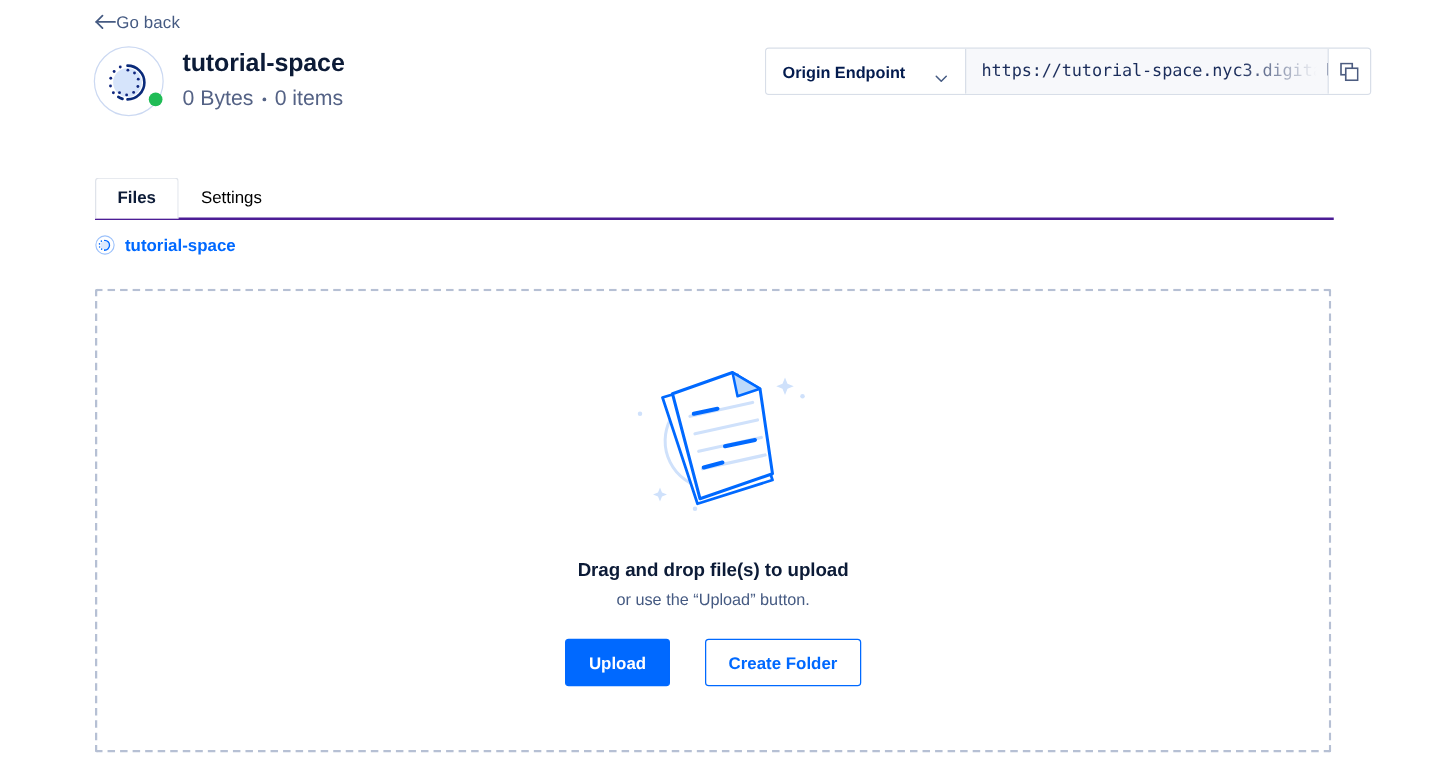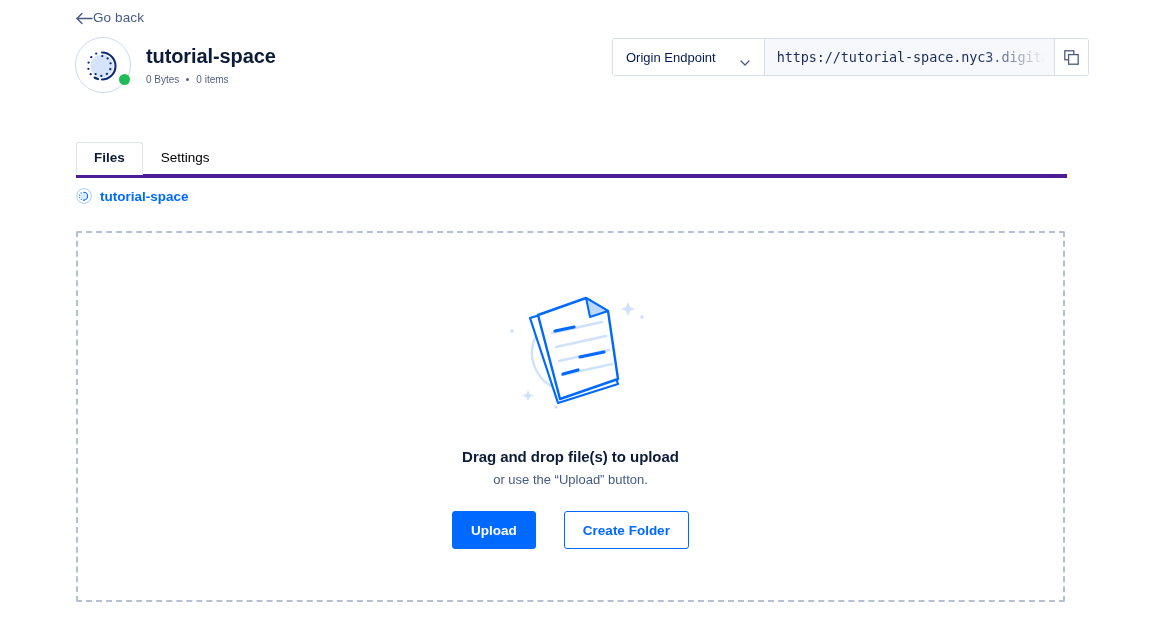--- a/index.html
+++ b/index.html
@@ -64,21 +64,21 @@
   .header-text { padding-bottom: 2px; }
   .space-title {
     font-size: 20px;
     font-weight: bold;
     color: #0c1b37;
     line-height: 1.25;
     letter-spacing: -0.1px;
   }
   .space-meta {
     margin-top: 5px;
-    font-size: 10px;
+    font-size: 17px;
     color: #546285;
     display: flex;
     align-items: center;
     gap: 7px;
   }
   .meta-dot {
     width: 3px;
     height: 3px;
     border-radius: 50%;
     background: #546285;
@@ -101,20 +101,21 @@
   .endpoint-select {
     display: flex;
     align-items: center;
     gap: 24px;
     padding: 0 14px 0 13px;
     font-size: 13px;
     color: #031b4e;
     cursor: pointer;
     background: #ffffff;
     white-space: nowrap;
+    font-weight: bold;
   }
   .chevron {
     width: 10px;
     height: 6px;
     display: block;
   }
   .endpoint-url-box {
     position: relative;
     width: 289px;
     display: flex;
@@ -151,21 +152,21 @@
   }
   .copy-icon { width: 15px; height: 15px; display: block; }
 
   
   .tabs {
     position: absolute;
     left: 76px;
     top: 142px;
     width: 991px;
     height: 32px;
-    border-bottom: 4px solid #4c1d95;
+    border-bottom: 2px solid #4c1d95;
     display: flex;
     align-items: flex-end;
   }
   .tab {
     font-size: 13.5px;
     padding: 7px 17px 8px 17px;
     cursor: pointer;
     position: relative;
     top: 1px;
     color: #000000;

